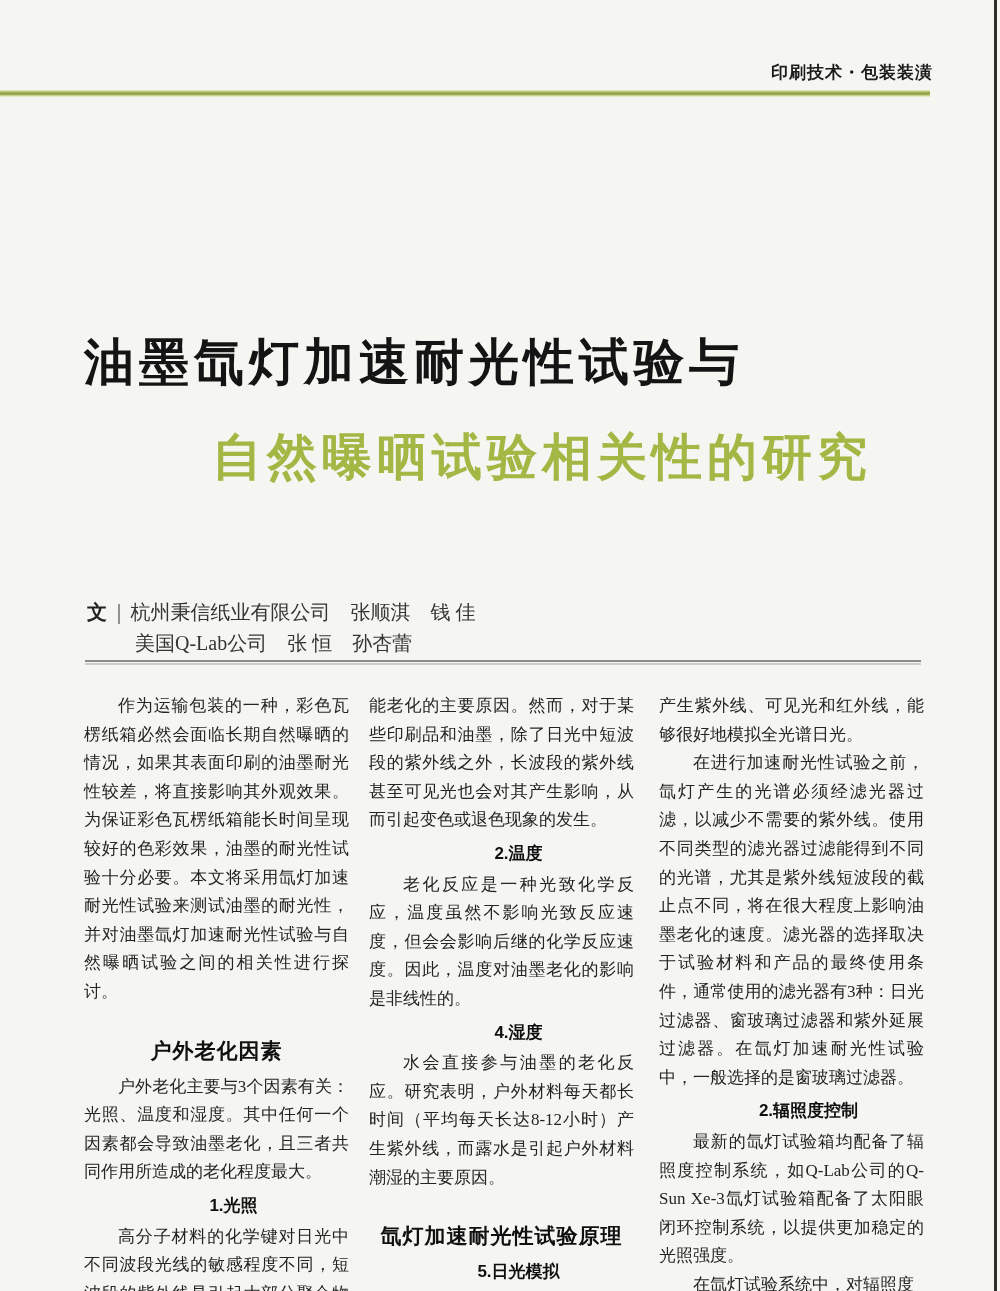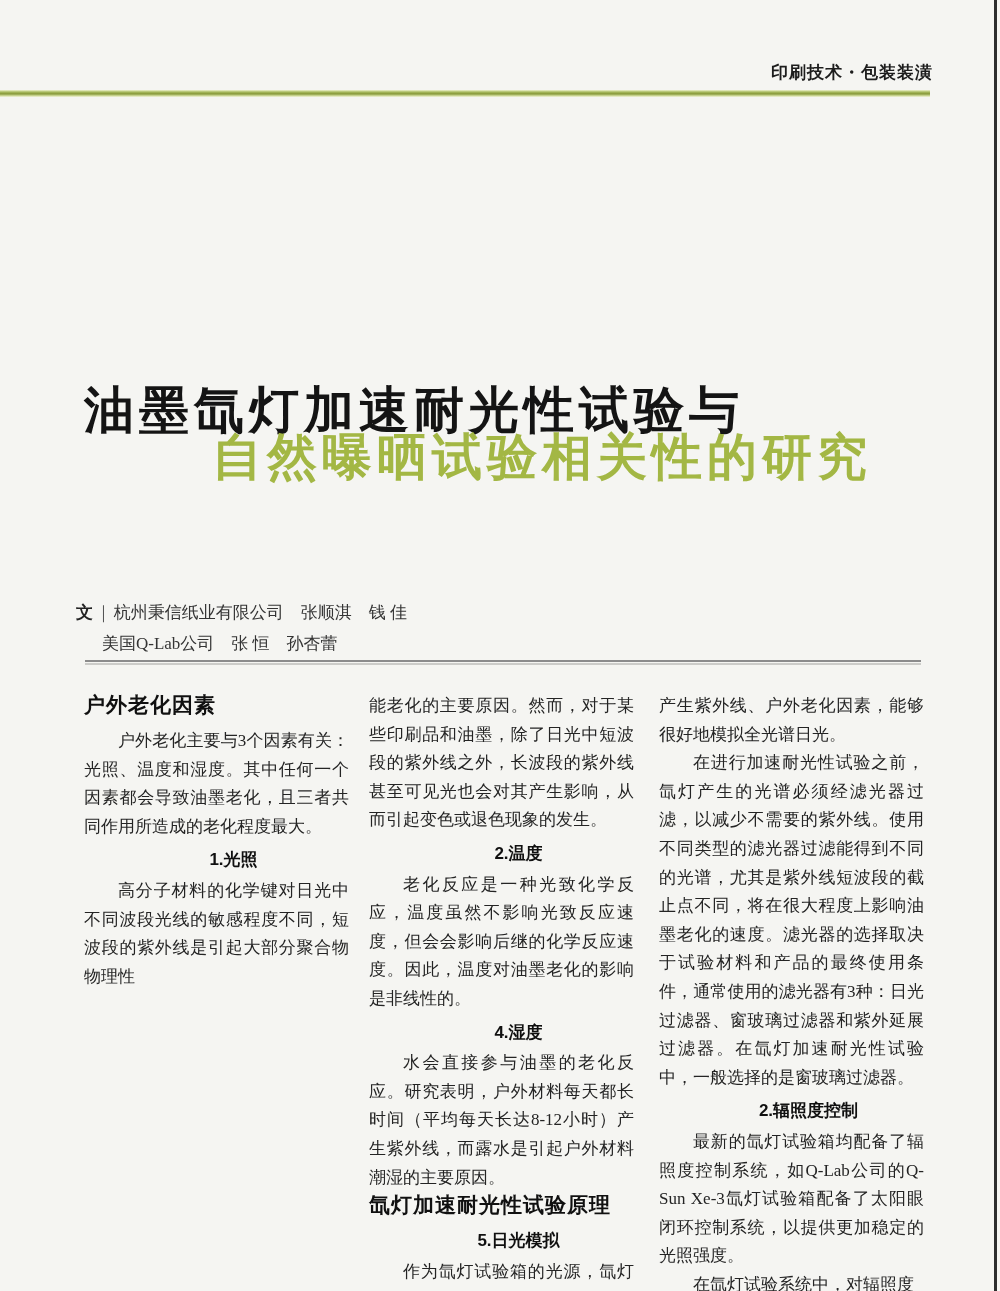--- a/index.html
+++ b/index.html
@@ -30,51 +30,51 @@
     position:absolute; top:90px; left:0; width:930px; height:7px;
     background:linear-gradient(to bottom,#eef2cf 0%,#aabc62 28%,#87993a 55%,#cdd898 82%,#f2f4dc 100%);
   }
   
   .title-line {
     position:absolute;
     font-family:"Liberation Sans","DejaVu Sans",sans-serif;
     font-weight:bold; font-size:50px; letter-spacing:5px;
     white-space:nowrap; line-height:1;
   }
-  .title-line1 { left:84px; top:337px; color:#141414;margin-top:48px; }
+  .title-line1 { left:84px; top:337px; color:#141414; }
   .title-line2 { left:212px; top:432px; }
   
   .byline {
-    position:absolute; left:76px; top:597px;
-    font-size:17px; line-height:31px; color:#343434; white-space:nowrap;
+    position:absolute; left:87px; top:597px;
+    font-size:20px; line-height:31px; color:#343434; white-space:nowrap;
   }
   .byline-prefix { font-weight:bold; color:#222; }
   .byline-sep { padding:0 2px; color:#555; }
-  .byline-indent { margin-left:26px;text-align:right; }
+  .byline-indent { margin-left:48px;text-align:right; }
   
   .divider {
     position:absolute; left:85px; top:660px; width:836px; height:2px;
     background:#8c8c8c; box-shadow:0 3px 0 rgba(170,170,168,.55);
   }
   
   .column {
     position:absolute; top:692px; width:265px;
     font-size:17px; line-height:28.6px; color:#242424;
     text-align:justify;
   }
   .col-0 { left:84px; }
   .col-1 { left:369px; }
   .col-2 { left:659px; }
   .block.para-indent { text-indent:2em; }
   .block.para-flush  { text-indent:0; }
   .block.heading {
     font-family:"Liberation Sans","DejaVu Sans",sans-serif;
     font-weight:bold; font-size:21px; line-height:26px; letter-spacing:1px;
-    color:#101010; text-align:left;
-    margin-bottom:9px;
+    color:#101010; text-align:center;
+    margin-top:31px; margin-bottom:9px;
   }
   .block.subheading {
     font-family:"Liberation Sans","DejaVu Sans",sans-serif;
     font-weight:bold; font-size:17px; line-height:28.6px;
     color:#101010; text-indent:2em; text-align:center;
     margin-top:5px; margin-bottom:2px;
   }
 </style>
 </head>
 <body>
@@ -94,37 +94,38 @@
       <span class="byline-prefix">文</span><span class="byline-sep">｜</span><span>杭州秉信纸业有限公司　张顺淇　钱 佳</span>
     </div>
     <div class="byline-row">
       <span class="byline-indent">美国Q-Lab公司　张 恒　孙杏蕾</span>
     </div>
   </div>
 
   <div class="divider"></div>
 
   <div class="column col-0">
+      <div class="block para-indent">作为运输包装的一种，彩色瓦楞纸箱必然会面临长期自然曝晒的情况，如果其表面印刷的油墨耐光性较差，将直接影响其外观效果。为保证彩色瓦楞纸箱能长时间呈现较好的色彩效果，油墨的耐光性试验十分必要。本文将采用氙灯加速耐光性试验来测试油墨的耐光性，并对油墨氙灯加速耐光性试验与自然曝晒试验之间的相关性进行探讨。</div>
       <div class="block heading">户外老化因素</div>
       <div class="block para-indent">户外老化主要与3个因素有关：光照、温度和湿度。其中任何一个因素都会导致油墨老化，且三者共同作用所造成的老化程度最大。</div>
       <div class="block subheading">1.光照</div>
       <div class="block para-indent">高分子材料的化学键对日光中不同波段光线的敏感程度不同，短波段的紫外线是引起大部分聚合物物理性</div>
     </div>
   <div class="column col-1">
       <div class="block para-flush">能老化的主要原因。然而，对于某些印刷品和油墨，除了日光中短波段的紫外线之外，长波段的紫外线甚至可见光也会对其产生影响，从而引起变色或退色现象的发生。</div>
       <div class="block subheading">2.温度</div>
       <div class="block para-indent">老化反应是一种光致化学反应，温度虽然不影响光致反应速度，但会会影响后继的化学反应速度。因此，温度对油墨老化的影响是非线性的。</div>
       <div class="block subheading">4.湿度</div>
       <div class="block para-indent">水会直接参与油墨的老化反应。研究表明，户外材料每天都长时间（平均每天长达8-12小时）产生紫外线，而露水是引起户外材料潮湿的主要原因。</div>
       <div class="block heading">氙灯加速耐光性试验原理</div>
       <div class="block subheading">5.日光模拟</div>
       <div class="block para-indent">作为氙灯试验箱的光源，氙灯可</div>
     </div>
   <div class="column col-2">
-      <div class="block para-flush">产生紫外线、户外老化因素，能够很好地模拟全光谱日光。</div>
+      <div class="block para-flush">产生紫外线、可见光和红外线，能够很好地模拟全光谱日光。</div>
       <div class="block para-indent">在进行加速耐光性试验之前，氙灯产生的光谱必须经滤光器过滤，以减少不需要的紫外线。使用不同类型的滤光器过滤能得到不同的光谱，尤其是紫外线短波段的截止点不同，将在很大程度上影响油墨老化的速度。滤光器的选择取决于试验材料和产品的最终使用条件，通常使用的滤光器有3种：日光过滤器、窗玻璃过滤器和紫外延展过滤器。在氙灯加速耐光性试验中，一般选择的是窗玻璃过滤器。</div>
       <div class="block subheading">2.辐照度控制</div>
       <div class="block para-indent">最新的氙灯试验箱均配备了辐照度控制系统，如Q-Lab公司的Q-Sun Xe-3氙灯试验箱配备了太阳眼闭环控制系统，以提供更加稳定的光照强度。</div>
       <div class="block para-indent">在氙灯试验系统中，对辐照度</div>
     </div>
 
   <div class="right-border"></div>
 </div>
 
 </body></html>

